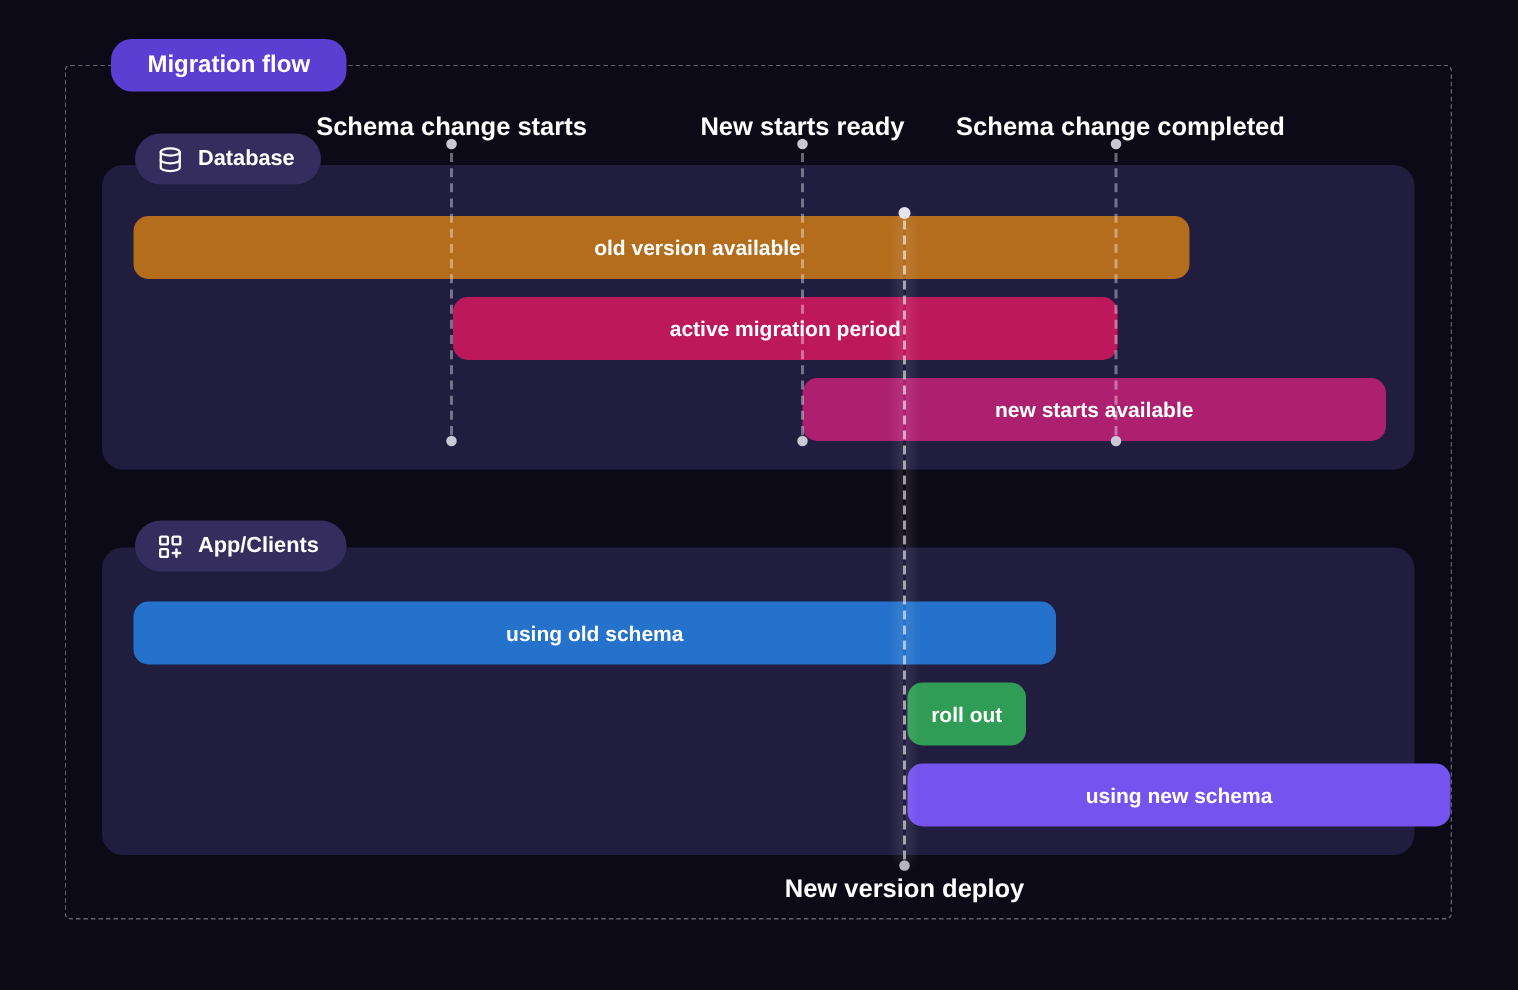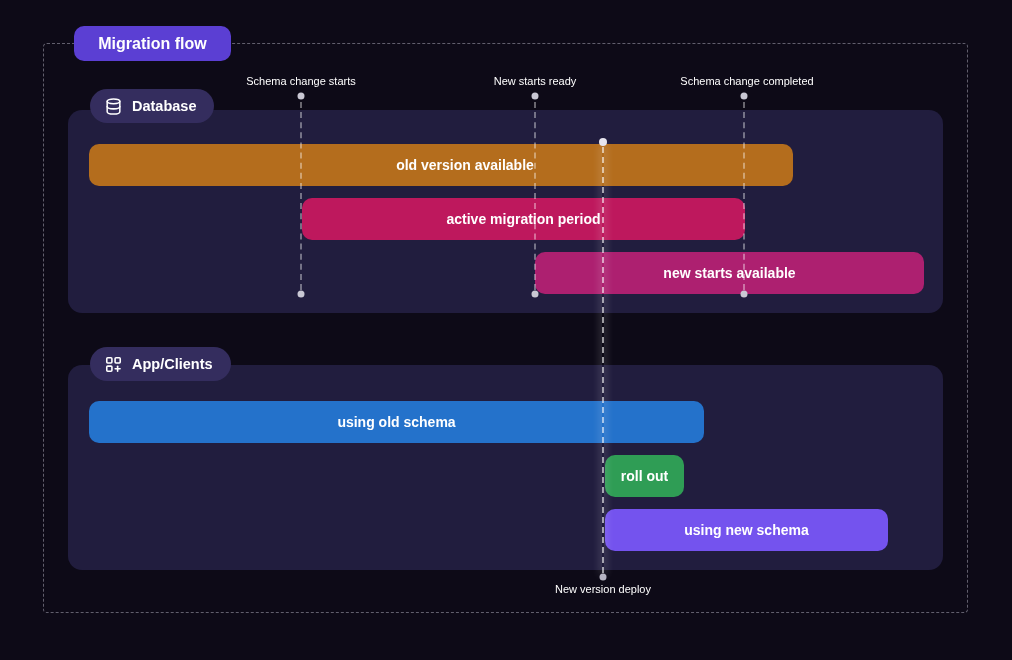--- a/index.html
+++ b/index.html
@@ -34,21 +34,21 @@
     display: flex; align-items: center; gap: 9px; padding: 0 18px 0 14px;
     color: #fff; font-size: 14.5px; font-weight: bold; z-index: 6;
   }
   .badge-db  { left: 90px; top: 89px; }
   .badge-app { left: 90px; top: 347px; }
   .badge svg { width: 19px; height: 19px; display: block; }
 
   
   .milestone-label, .deploy-label {
     position: absolute; transform: translateX(-50%);
-    color: #fff; font-size: 11px; font-weight: normal; white-space: nowrap; z-index: 5;
+    color: #fff; font-size: 17px; font-weight: bold; white-space: nowrap; z-index: 5;
   }
   .ml-1 { left: 301px; top: 75px; }
   .ml-2 { left: 535px; top: 75px; }
   .ml-3 { left: 747px; top: 75px; }
   .deploy-label { left: 603px; top: 583px; }
 
   
   .dot {
     position: absolute; width: 7px; height: 7px; border-radius: 50%;
     background: #c9c8d4; transform: translate(-50%,-50%); z-index: 4;
@@ -81,30 +81,30 @@
   .bar {
     position: absolute; height: 42px; border-radius: 10px;
     display: flex; align-items: center; justify-content: center;
     color: #fff; font-size: 14px; font-weight: bold; z-index: 2;
   }
   .bar-db-old   { left: 89px;  top: 144px; width: 656px; padding-left: 48px; }
   .bar-db-mig   { left: 302px; top: 198px; width: 443px; }
   .bar-db-new   { left: 535px; top: 252px; width: 389px; }
   .bar-app-old  { left: 89px;  top: 401px; width: 615px; }
   .bar-app-roll { left: 605px; top: 455px; width: 79px;  }
-  .bar-app-new  { left: 605px; top: 509px; width: 283px; }
+  .bar-app-new  { left: 605px; top: 509px; width: 362px; }
 </style>
 </head>
 <body>
 
 <div class="stage" style="background: rgb(13, 10, 23);">
 
   <div class="frame"></div>
 
-  <div class="title-badge" style="background: rgb(91, 63, 211);">
+  <div class="title-badge" style="background: rgb(91, 63, 211); border-radius: 14px;">
     <span>Migration flow</span>
   </div>
 
   <div class="milestone-label ml-1">Schema change starts</div>
   <div class="milestone-label ml-2">New starts ready</div>
   <div class="milestone-label ml-3">Schema change completed</div>
 
   <div class="dot dot-m1-top"></div>
   <div class="dot dot-m2-top"></div>
   <div class="dot dot-m3-top"></div>

